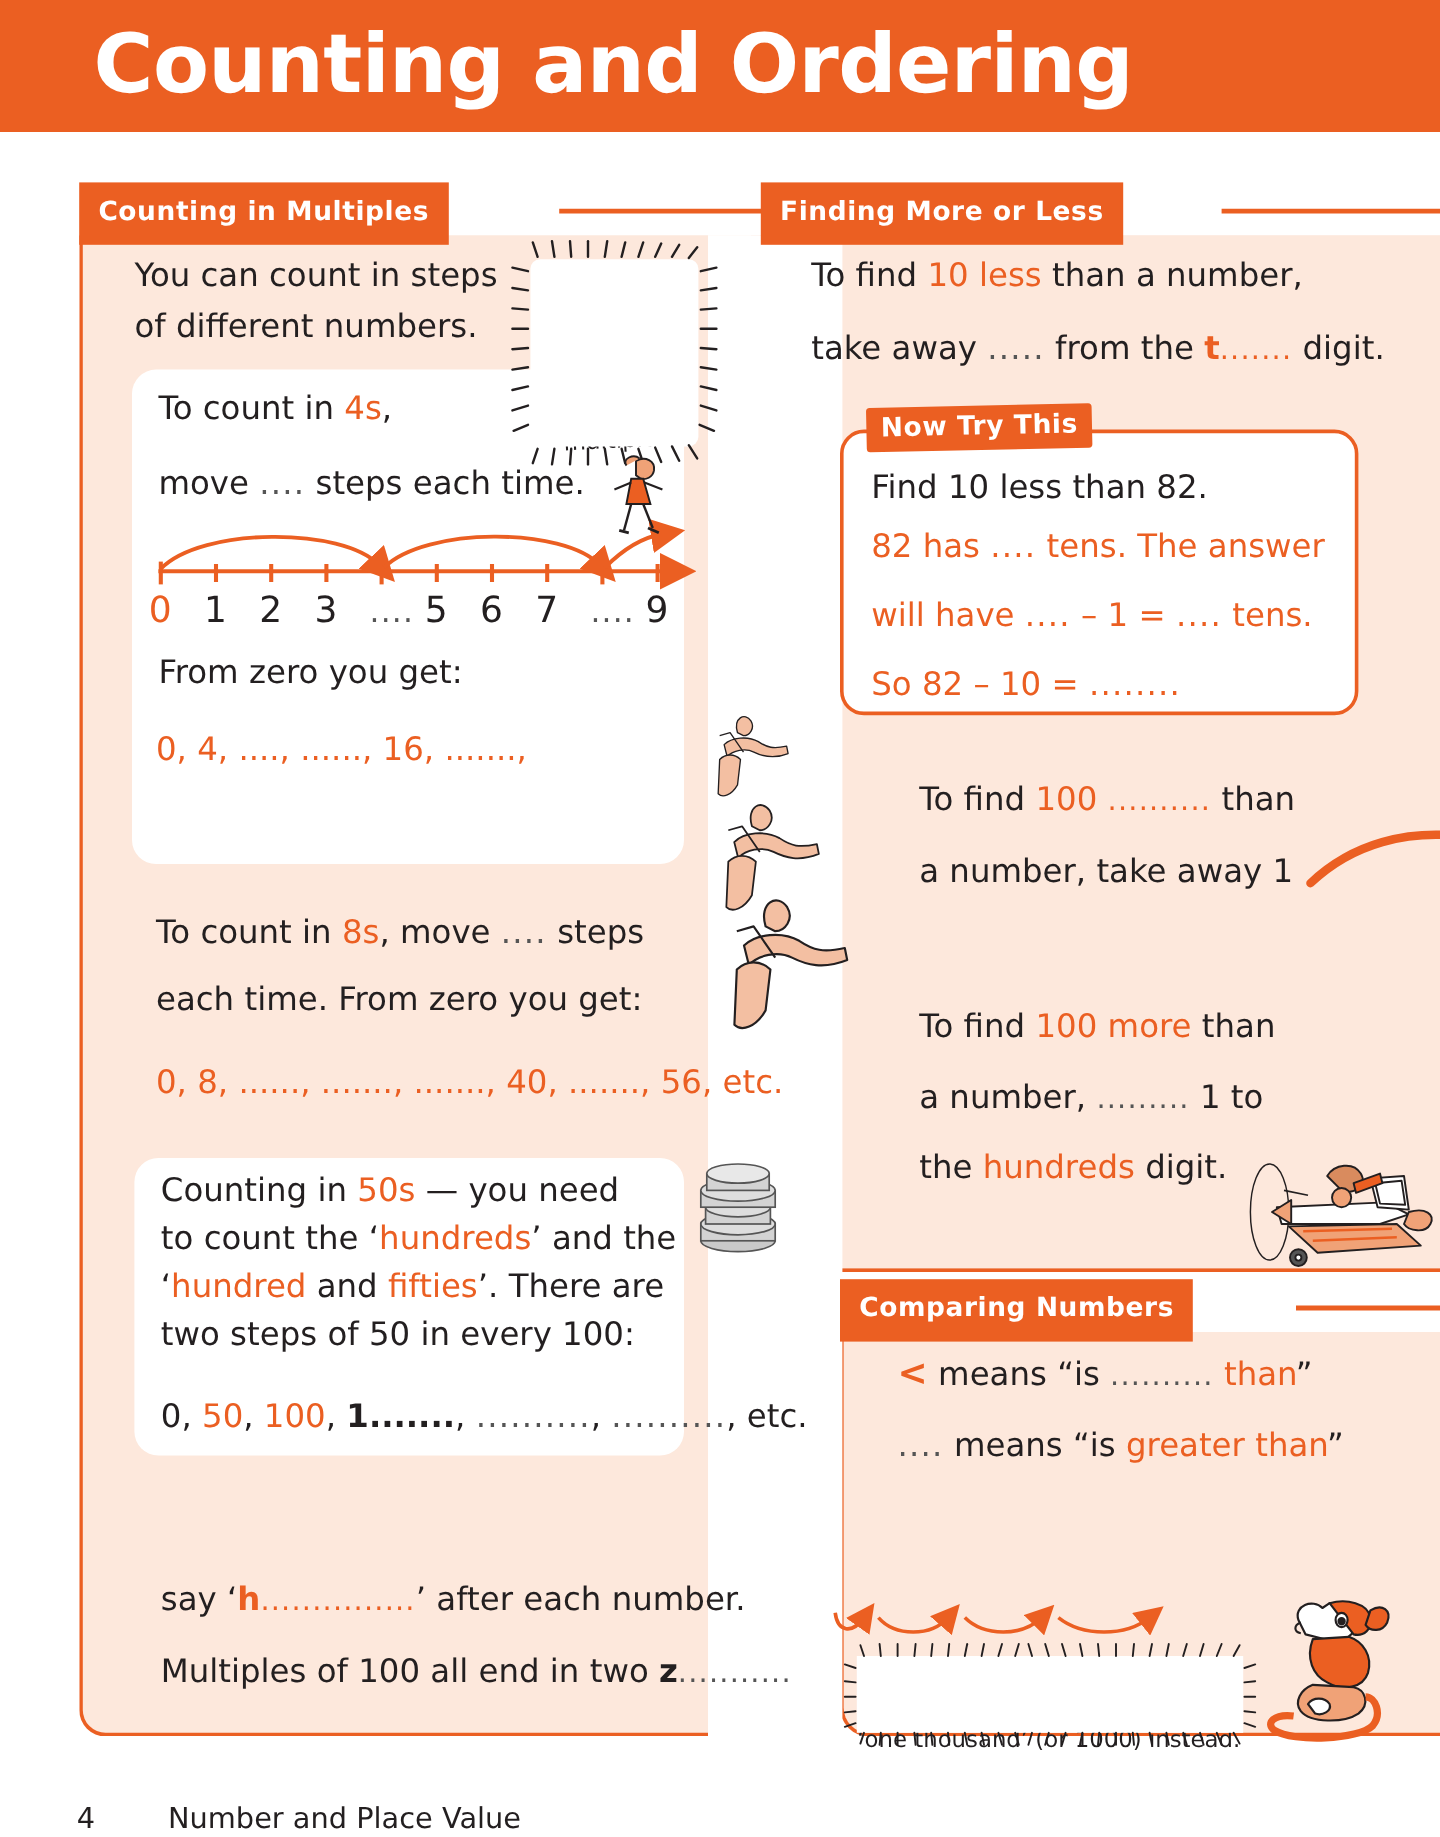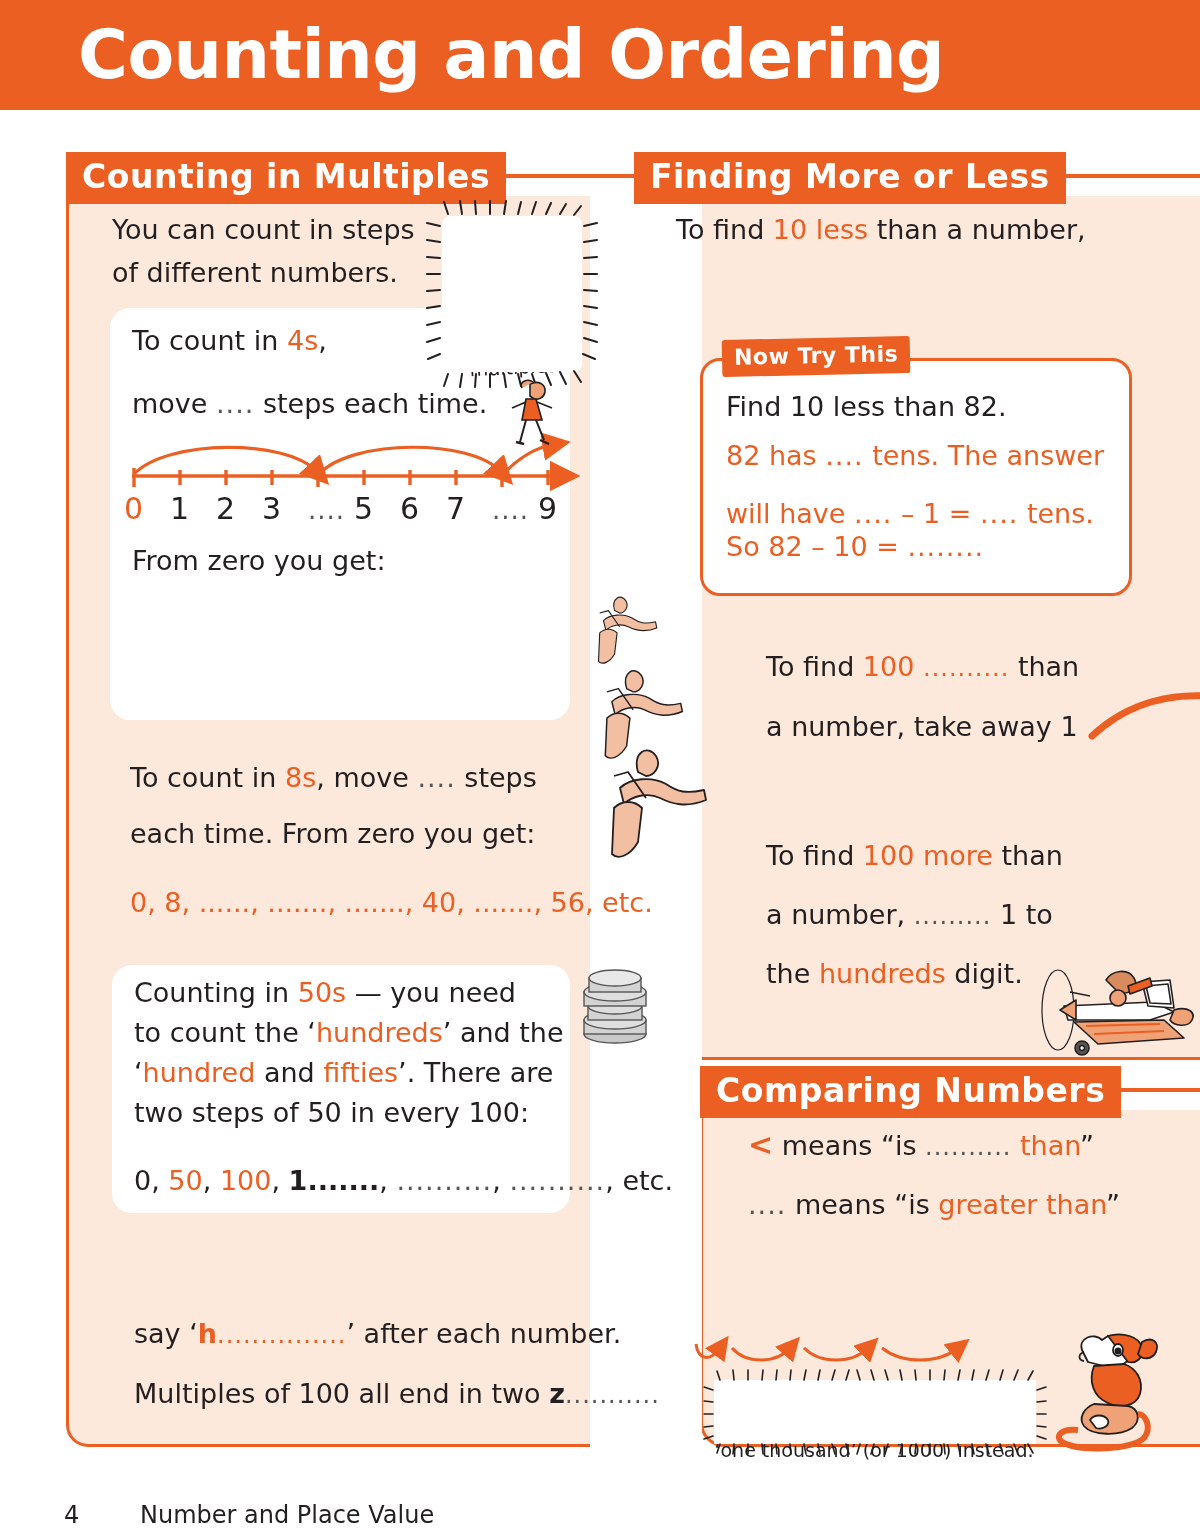--- a/index.html
+++ b/index.html
@@ -36,21 +36,21 @@
     font-family: "DejaVu Sans", sans-serif;
     line-height: 82px;
   }
 
   
   .sec-tab {
     position: absolute;
     background: #EB5F22;
     color: #ffffff;
     font-weight: bold;
-    font-size: 33px;
+    font-size: 22px;
     line-height: 42px;
     padding: 4px 16px 6px 16px;
     letter-spacing: 0.5px;
     font-family: "DejaVu Sans", sans-serif;
     white-space: nowrap;
     z-index: 7;
   }
 
   
   .panel {
@@ -293,20 +293,21 @@
       <path d="M192 36 C 226 2, 342 2, 372 34" stroke="#EB5F22" stroke-width="3.2" fill="none" marker-end="url(#ar)"></path>
       <path d="M376 36 C 396 16, 412 10, 424 8" stroke="#EB5F22" stroke-width="3.2" fill="none" marker-end="url(#ar)"></path>
     </svg>
   </div>
   <div class="txt" style="left:124px; top:486px; font-size:30px;">
     <span class="o" style="display:inline-block;width:46px;text-align:left;">0</span><span style="display:inline-block;width:46px;">1</span><span style="display:inline-block;width:46px;">2</span><span style="display:inline-block;width:46px;">3</span><span class="dotsk" style="display:inline-block;width:46px;font-size:26px;">....</span><span style="display:inline-block;width:46px;">5</span><span style="display:inline-block;width:46px;">6</span><span style="display:inline-block;width:46px;">7</span><span class="dotsk" style="display:inline-block;width:46px;font-size:26px;">....</span><span style="display:inline-block;width:46px;">9</span>
   </div>
 
   <div class="txt" style="left:132px; top:538px;">From zero you get:</div>
 
+  <div class="txt o" style="left:130px; top:602px;">0, 4, ...., ......, 16, .......,</div>
 
   <div class="txt" style="left:130px; top:755px;">
     <span>To count in </span><span class="o">8s</span><span>, move </span><span class="dotsk">....</span><span> steps</span>
   </div>
   <div class="txt" style="left:130px; top:811px;">each time.  From zero you get:</div>
   <div class="txt o" style="left:130px; top:880px;">0, 8, ......, ......., ......., 40, ......., 56, etc.</div>
 
   <div class="wbox" style="left:112px; top:965px; width:458px; height:248px;"></div>
 
   <div class="txt" style="left:134px; top:970px;">
@@ -367,32 +368,35 @@
           <path d="M6 66 C 14 58, 26 58, 34 66 L 30 100 C 22 114, 10 118, 4 112 Z"></path>
           <path d="M38 56 L 20 30 L 6 34" fill="none"></path>
         </g>
       </g>
     </svg>
   </div>
 
   <div class="txt" style="left:676px; top:207px;">
     <span>To find </span><span class="o">10 less</span><span> than a number,</span>
   </div>
+  <div class="txt" style="left:676px; top:268px;">
+    <span>take away </span><span class="dotsk">.....</span><span> from the </span><span class="o b">t</span><span class="dots" style="font-size:24px;">.......</span><span> digit.</span>
+  </div>
 
   <div class="wbox wbox-bordered" style="left:700px; top:358px; width:432px; height:238px;"></div>
   <div class="sec-tab" style="left:722px; top:338px; font-size:22px; line-height:30px; padding:3px 12px 4px 12px; transform:rotate(-1.2deg); border-radius:3px; z-index:9;">Now Try This</div>
 
   <div class="txt" style="left:726px; top:384px;">Find 10 less than 82.</div>
   <div class="txt o" style="left:726px; top:433px;">
     <span>82 has </span><span class="dots">....</span><span> tens.  The answer</span>
   </div>
   <div class="txt o" style="left:726px; top:491px;">
     <span>will have </span><span class="dots">....</span><span> – 1 = </span><span class="dots">....</span><span> tens.</span>
   </div>
-  <div class="txt o" style="left:726px; top:524px;">
+  <div class="txt o" style="left:726px; top:548px;">
     <span>So 82 – 10 = </span><span class="dots">.......</span><span>.</span>
   </div>
 
   <div class="txt" style="left:766px; top:644px;">
     <span>To find </span><span class="o">100</span><span> </span><span class="dots" style="font-size:24px;">..........</span><span> than</span>
   </div>
   <div class="txt" style="left:766px; top:704px;">a number, take away 1</div>
 
   <div class="txt" style="left:766px; top:833px;">
     <span>To find </span><span class="o">100 more</span><span> than</span>

